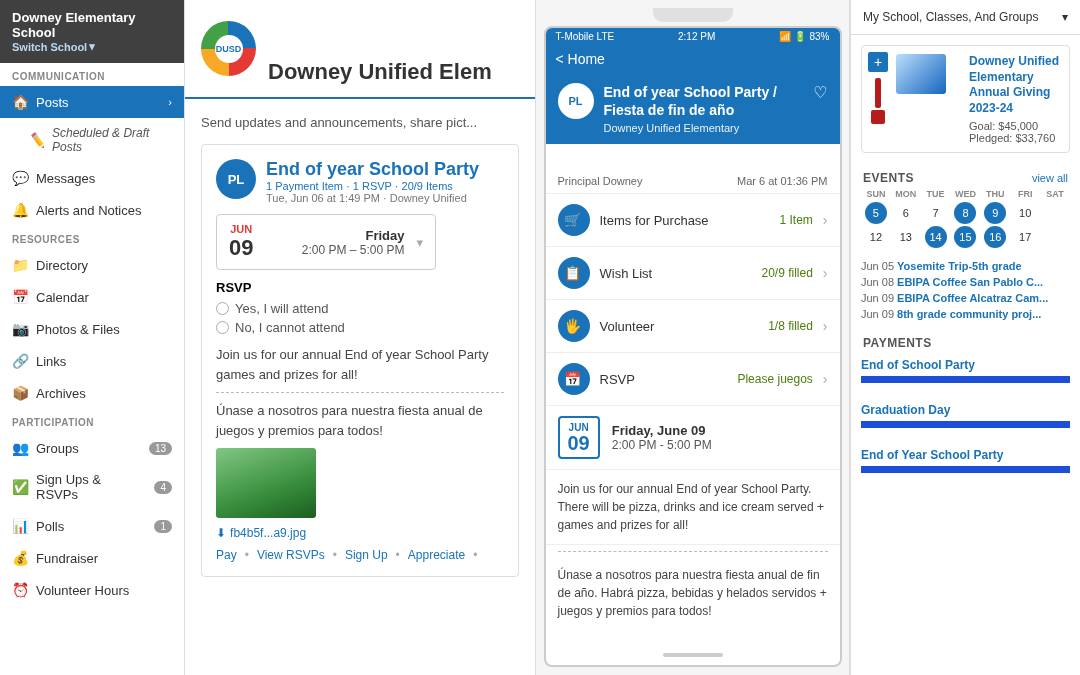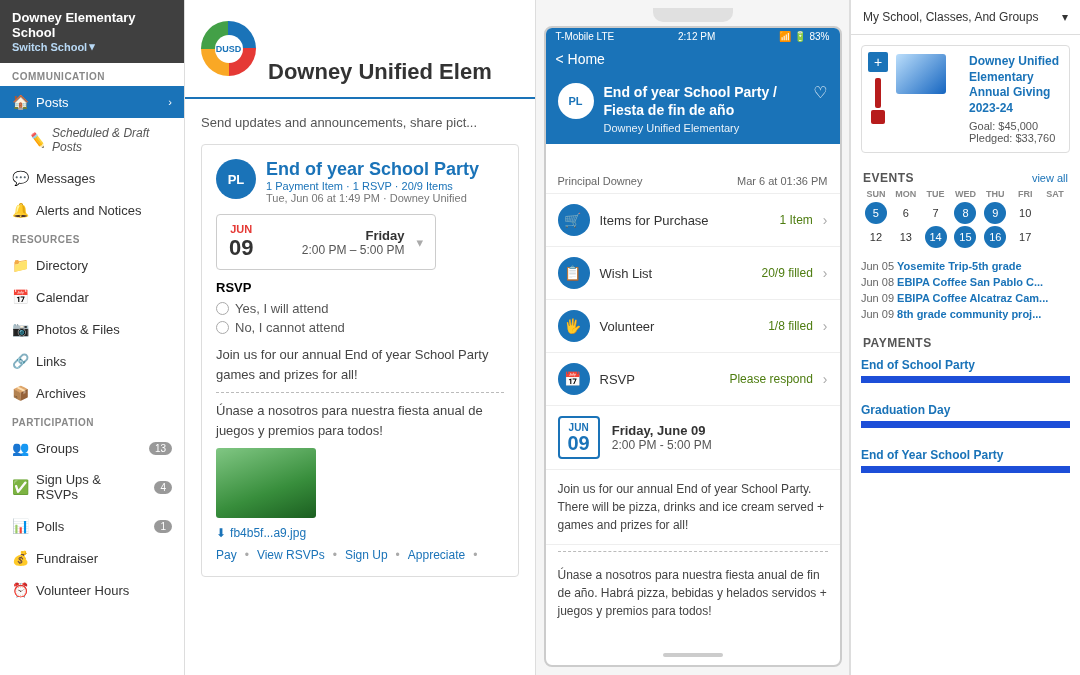--- a/index.html
+++ b/index.html
@@ -602,21 +602,21 @@
       </div>
       <div class="phone-row">
         <div class="phone-row-icon">🖐</div>
         <div class="phone-row-label">Volunteer</div>
         <div class="phone-row-value">1/8 filled</div>
         <div class="phone-row-arrow">›</div>
       </div>
       <div class="phone-row">
         <div class="phone-row-icon">📅</div>
         <div class="phone-row-label">RSVP</div>
-        <div class="phone-row-value">Please respond</div>
+        <div class="phone-row-value">Please juegos</div>
         <div class="phone-row-arrow">›</div>
       </div>
 
       <div class="phone-event-block">
         <div class="phone-event-date-box">
           <div class="phone-event-month">JUN</div>
           <div class="phone-event-day">09</div>
         </div>
         <div class="phone-event-info">
           <div class="phone-event-dow">Friday, June 09</div>

